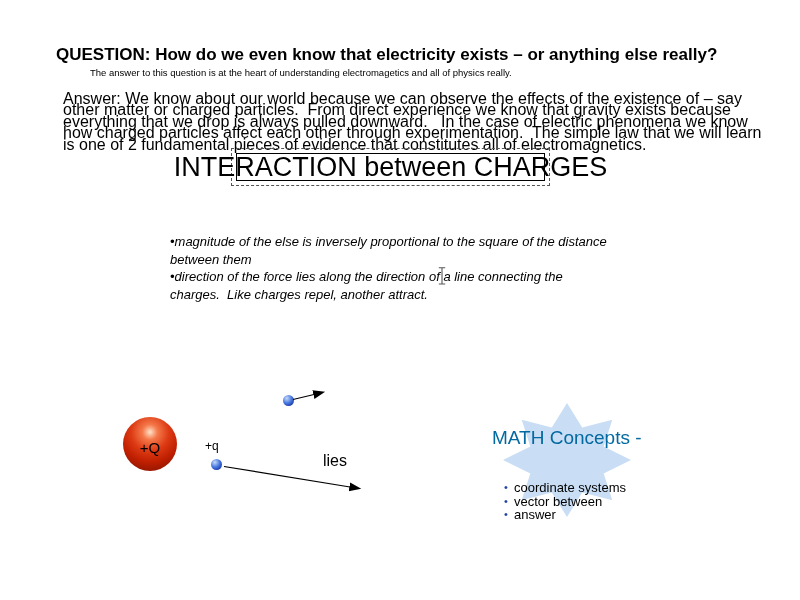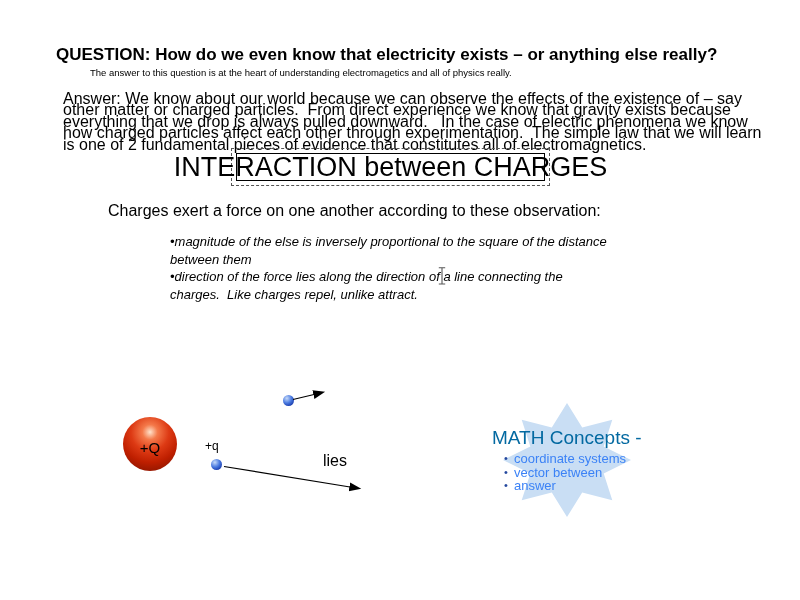--- a/index.html
+++ b/index.html
@@ -32,21 +32,21 @@
 
   .bluedot{position:absolute;z-index:1;width:11px;height:11px;border-radius:50%;
     background:radial-gradient(circle at 35% 30%, #c6daf9 0%, #4a7ae0 45%, #1535a8 82%, #0a1f70 100%);}
   .dot-free{left:283px;top:395px;}
   .dot-q{left:211px;top:459px;}
 
   .q-label{left:205px;top:439px;font-size:12px;}
   .force-label{left:323px;top:452px;font-size:16px;}
 
   .math-heading{left:492px;top:427px;font-size:19px;color:#0369a1;white-space:nowrap;z-index:2;}
-  .math-list{left:502px;top:452px;font-size:13px;line-height:13.5px;color:#3b82f6;
+  .math-list{left:502px;top:481px;font-size:13px;line-height:13.5px;color:#000000;
              list-style:none;padding:0;z-index:2;}
   .math-list li{position:relative;padding-left:12px;white-space:nowrap;}
   .math-list li::before{content:"\2022";position:absolute;left:2px;top:0;font-size:11px;color:#23479e;}
 </style>
 </head>
 <body>
 
 <div class="slide">
 
   <svg class="layer-star" width="800" height="600" viewBox="0 0 800 600">
@@ -56,25 +56,24 @@
   <h1 class="txt title">QUESTION: How do we even know that electricity exists – or anything else really?</h1>
   <p class="txt subtitle">The answer to this question is at the heart of understanding electromagetics and all of physics really.</p>
   <p class="txt answer">Answer: We know about our world because we can observe the effects of the existence of – say other matter or charged particles.  From direct experience we know that gravity exists because everything that we drop is always pulled downward.   In the case of electric phenomena we know how charged particles affect each other through experimentation.  The simple law that we will learn is one of 2 fundamental pieces of evidence that constitutes all of electromagnetics.</p>
 
   <div class="box-outer">
     <div class="box-inner">
       <span>INTERACTION between CHARGES</span>
     </div>
   </div>
 
-  <p class="txt obs-heading">Charges exert a force on one another according to these observation:</p>
 
   <ul class="txt obs-list">
     <li><span>magnitude of the else is inversely proportional to the square of the distance between them</span></li>
-    <li><span>direction of the force lies along the direction of a line connecting the charges.  Like charges repel, unlike attract.</span></li>
+    <li><span>direction of the force lies along the direction of a line connecting the charges.  Like charges repel, another attract.</span></li>
   </ul>
 
   <div class="sphere">
     <span>+Q</span>
   </div>
   <div class="bluedot dot-free"></div>
   <p class="txt q-label">+q</p>
   <div class="bluedot dot-q"></div>
   <p class="txt force-label">lies</p>
 

